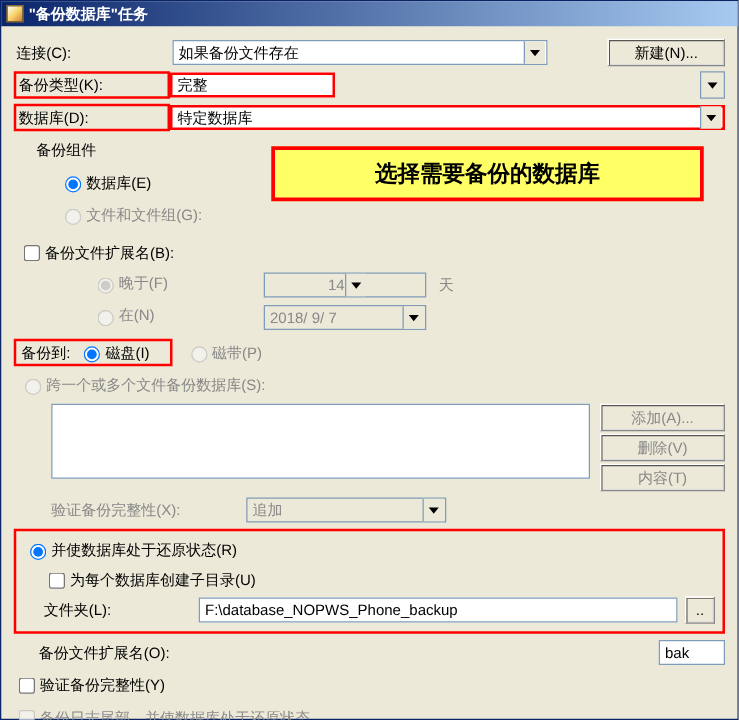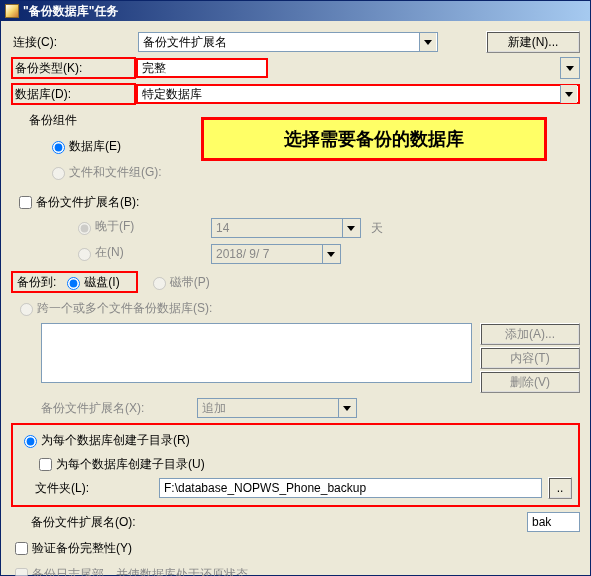--- a/index.html
+++ b/index.html
@@ -104,21 +104,21 @@
   .chk, .rdo {
     display: inline-flex;
     align-items: center;
     margin-right: 12px;
   }
   .chk input, .rdo input { margin-right: 4px; }
   .rdo.disabled, .chk.disabled { color: #888; }
   .redbox { border: 2px solid #ff0000; box-sizing: border-box; }
   .yellow-callout {
     position: absolute;
-    left: 200px;
+    left: 216px;
     top: 116px;
     width: 346px;
     height: 44px;
     background: #ffff66;
     border: 3px solid #ff0000;
     display: flex;
     align-items: center;
     justify-content: center;
     font-size: 18px;
     font-weight: bold;
@@ -139,21 +139,21 @@
     <span class="title-icon"></span>
     <span class="title-text">"备份数据库"任务</span>
   </div>
 
   <div class="content">
 
     <div class="row">
       <div class="label-col">连接(C):</div>
       <div class="field-col">
         <div class="combo" style="width:300px;">
-          <span>备份文件扩展名</span>
+          <span>如果备份文件存在</span>
           <span class="combo-arrow"></span>
         </div>
         <div style="flex:1"></div>
         <div class="btn" style="min-width:94px;">新建(N)...</div>
       </div>
     </div>
 
     <div class="row">
       <div class="label-col redbox" style="height:22px;display:flex;align-items:center;">备份类型(K):</div>
       <div class="field-col">
@@ -203,21 +203,21 @@
         <span>备份文件扩展名(B):</span>
       </label>
     </div>
     <div class="row" style="margin-top:0;">
       <div style="width:200px;padding-left:62px;box-sizing:border-box;">
         <label class="rdo disabled">
           <input type="radio" checked="" disabled="" style="">
           <span>晚于(F)</span>
         </label>
       </div>
-      <div class="combo disabled" style="width:150px;">
+      <div class="combo disabled" style="width:130px;justify-content:center;">
         <span>14</span>
         <span class="combo-arrow"></span>
       </div>
       <span style="margin-left:10px;color:#888;">天</span>
     </div>
     <div class="row" style="margin-top:0;">
       <div style="width:200px;padding-left:62px;box-sizing:border-box;">
         <label class="rdo disabled">
           <input type="radio" disabled="" style="">
           <span>在(N)</span>
@@ -247,38 +247,38 @@
       <label class="rdo disabled" style="padding-left:4px;">
         <input type="radio" disabled="" style="">
         <span>跨一个或多个文件备份数据库(S):</span>
       </label>
     </div>
     <div class="row" style="align-items:flex-start;">
       <div style="width:30px;"></div>
       <div class="listbox" style="flex:1;"></div>
       <div style="width:100px;margin-left:8px;display:flex;flex-direction:column;gap:2px;">
         <div class="btn disabled">添加(A)...</div>
+        <div class="btn disabled">删除(V)</div>
         <div class="btn disabled">内容(T)</div>
-        <div class="btn disabled">删除(V)</div>
-      </div>
-    </div>
-
-    <div class="row">
-      <div style="padding-left:30px;color:#888;width:156px;">备份文件扩展名(X):</div>
+      </div>
+    </div>
+
+    <div class="row">
+      <div style="padding-left:30px;color:#888;width:156px;">验证备份完整性(X):</div>
       <div class="combo disabled" style="width:160px;">
         <span>追加</span>
         <span class="combo-arrow"></span>
       </div>
     </div>
 
     <div class="redbox" style="padding:4px 6px;margin-top:4px;">
       <div class="row" style="margin:0;">
         <label class="rdo">
           <input type="radio" checked="" style="">
-          <span>为每个数据库创建子目录(R)</span>
+          <span>并使数据库处于还原状态(R)</span>
         </label>
       </div>
       <div class="row" style="margin:2px 0;">
         <label class="chk" style="padding-left:16px;">
           <input type="checkbox" style="">
           <span>为每个数据库创建子目录(U)</span>
         </label>
       </div>
       <div class="row" style="margin:2px 0;">
         <div style="padding-left:16px;width:124px;">文件夹(L):</div>

